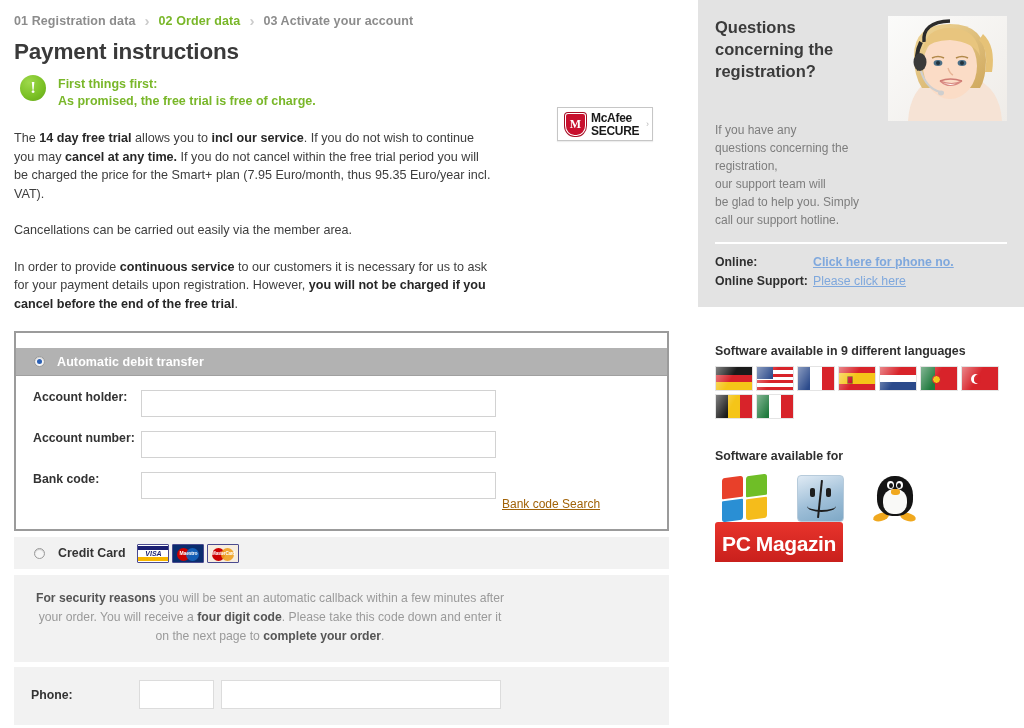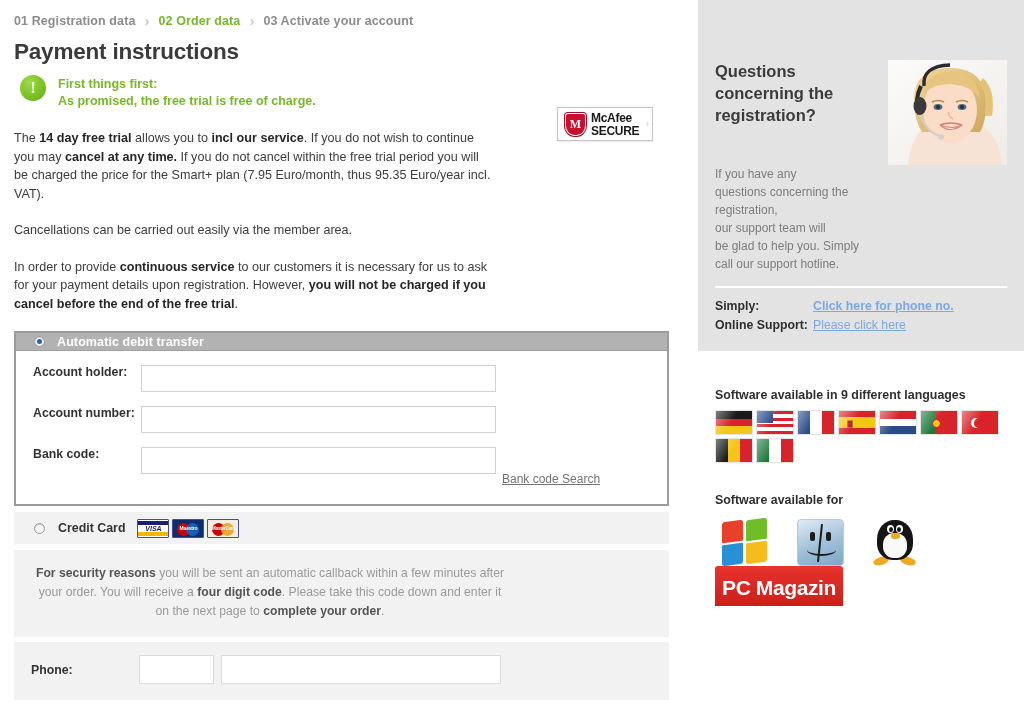--- a/index.html
+++ b/index.html
@@ -90,24 +90,25 @@
   .copy { font-size: 12.6px; color: #3d3d3d; line-height: 18.5px; margin-top: 19px; width: 478px; }
   .copy p { margin: 0 0 18px 0; }
   .copy b { color: #272727; }
 
   
   .debit-panel {
     margin-top: 2px; width: 655px;
     border: 2px solid #9b9b9b; background: #ffffff;
   }
   .debit-head {
-    background: #b2b2b2; height: 18px;
+    background: #b2b2b2; height: 28px;
     display: flex; align-items: center;
     padding-left: 18px;
     border-bottom: 1px solid #a0a0a0;
+    margin-top: 15px;
   }
   .radio {
     width: 11px; height: 11px; border-radius: 50%;
     background: #f6f6f6; border: 1px solid #9a9a9a;
     flex: 0 0 11px; position: relative;
     box-shadow: inset 0 1px 1px rgba(0,0,0,.18);
   }
   .radio.checked::after {
     content: ""; position: absolute; left: 2px; top: 2px;
     width: 5px; height: 5px; border-radius: 50%;
@@ -121,21 +122,21 @@
   .field-row { display: flex; align-items: flex-start; height: 41px; }
   .field-label {
     width: 125px; flex: 0 0 125px; padding-left: 17px;
     font-size: 12.3px; font-weight: bold; color: #333333;
   }
   .field-input {
     width: 355px; height: 27px;
     border: 1px solid #d2d2d2; background: #ffffff;
   }
   .bankcode-link {
-    margin-left: 6px; font-size: 12px; color: #737373;
+    margin-left: 6px; font-size: 12px; color: #a16207;
     text-decoration: underline; align-self: flex-end; padding-bottom: 2px;
     white-space: nowrap;
   }
 
   
   .cc-row {
     margin-top: 6px; width: 655px; height: 32px;
     background: #f2f2f2; display: flex; align-items: center;
     padding-left: 20px;
   }
@@ -172,21 +173,21 @@
   .phone-block {
     margin-top: 5px; width: 655px; background: #f2f2f2;
     padding: 13px 0 16px 0; display: flex; align-items: center;
   }
   .phone-label { width: 125px; flex: 0 0 125px; padding-left: 17px; font-size: 12.3px; font-weight: bold; color: #333333; }
   .phone-small { width: 75px; height: 29px; border: 1px solid #dcdcdc; background: #ffffff; }
   .phone-big { width: 280px; height: 29px; border: 1px solid #dcdcdc; background: #ffffff; margin-left: 7px; }
 
   
   .support-box { background: #e3e3e3; padding: 16px 17px 14px 17px; width: 326px; }
-  .support-top { display: flex; margin-top: 44px; }
+  .support-top { display: flex; }
   .support-left { width: 170px; }
   .support-title {
     font-size: 16.5px; font-weight: bold; color: #3b3b3b;
     line-height: 22px; margin: 0 0 9px 0;
   }
   .support-body { font-size: 12px; color: #7d7d7d; line-height: 18px; }
   .agent-photo {
     width: 119px; height: 105px; margin-left: 9px; flex: 0 0 119px;
     position: relative; overflow: hidden; background: #f4f3f2;
   }
@@ -427,21 +428,21 @@
         <div>If you have any</div>
         <div>questions concerning the</div>
         <div>registration,</div>
         <div>our support team will</div>
         <div>be glad to help you. Simply</div>
         <div>call our support hotline.</div>
       </div>
       <div class="support-divider"></div>
       <div class="support-links">
         <div class="srow">
-          <span class="skey">Simply:</span>
+          <span class="skey">Online:</span>
           <a class="sval" href="#">Click here for phone no.</a>
         </div>
         <div class="srow">
           <span class="skey">Online Support:</span>
           <a class="sval plain" href="#">Please click here</a>
         </div>
       </div>
     </div>
 
     <div class="side-sec" style="margin-top:37px;">

